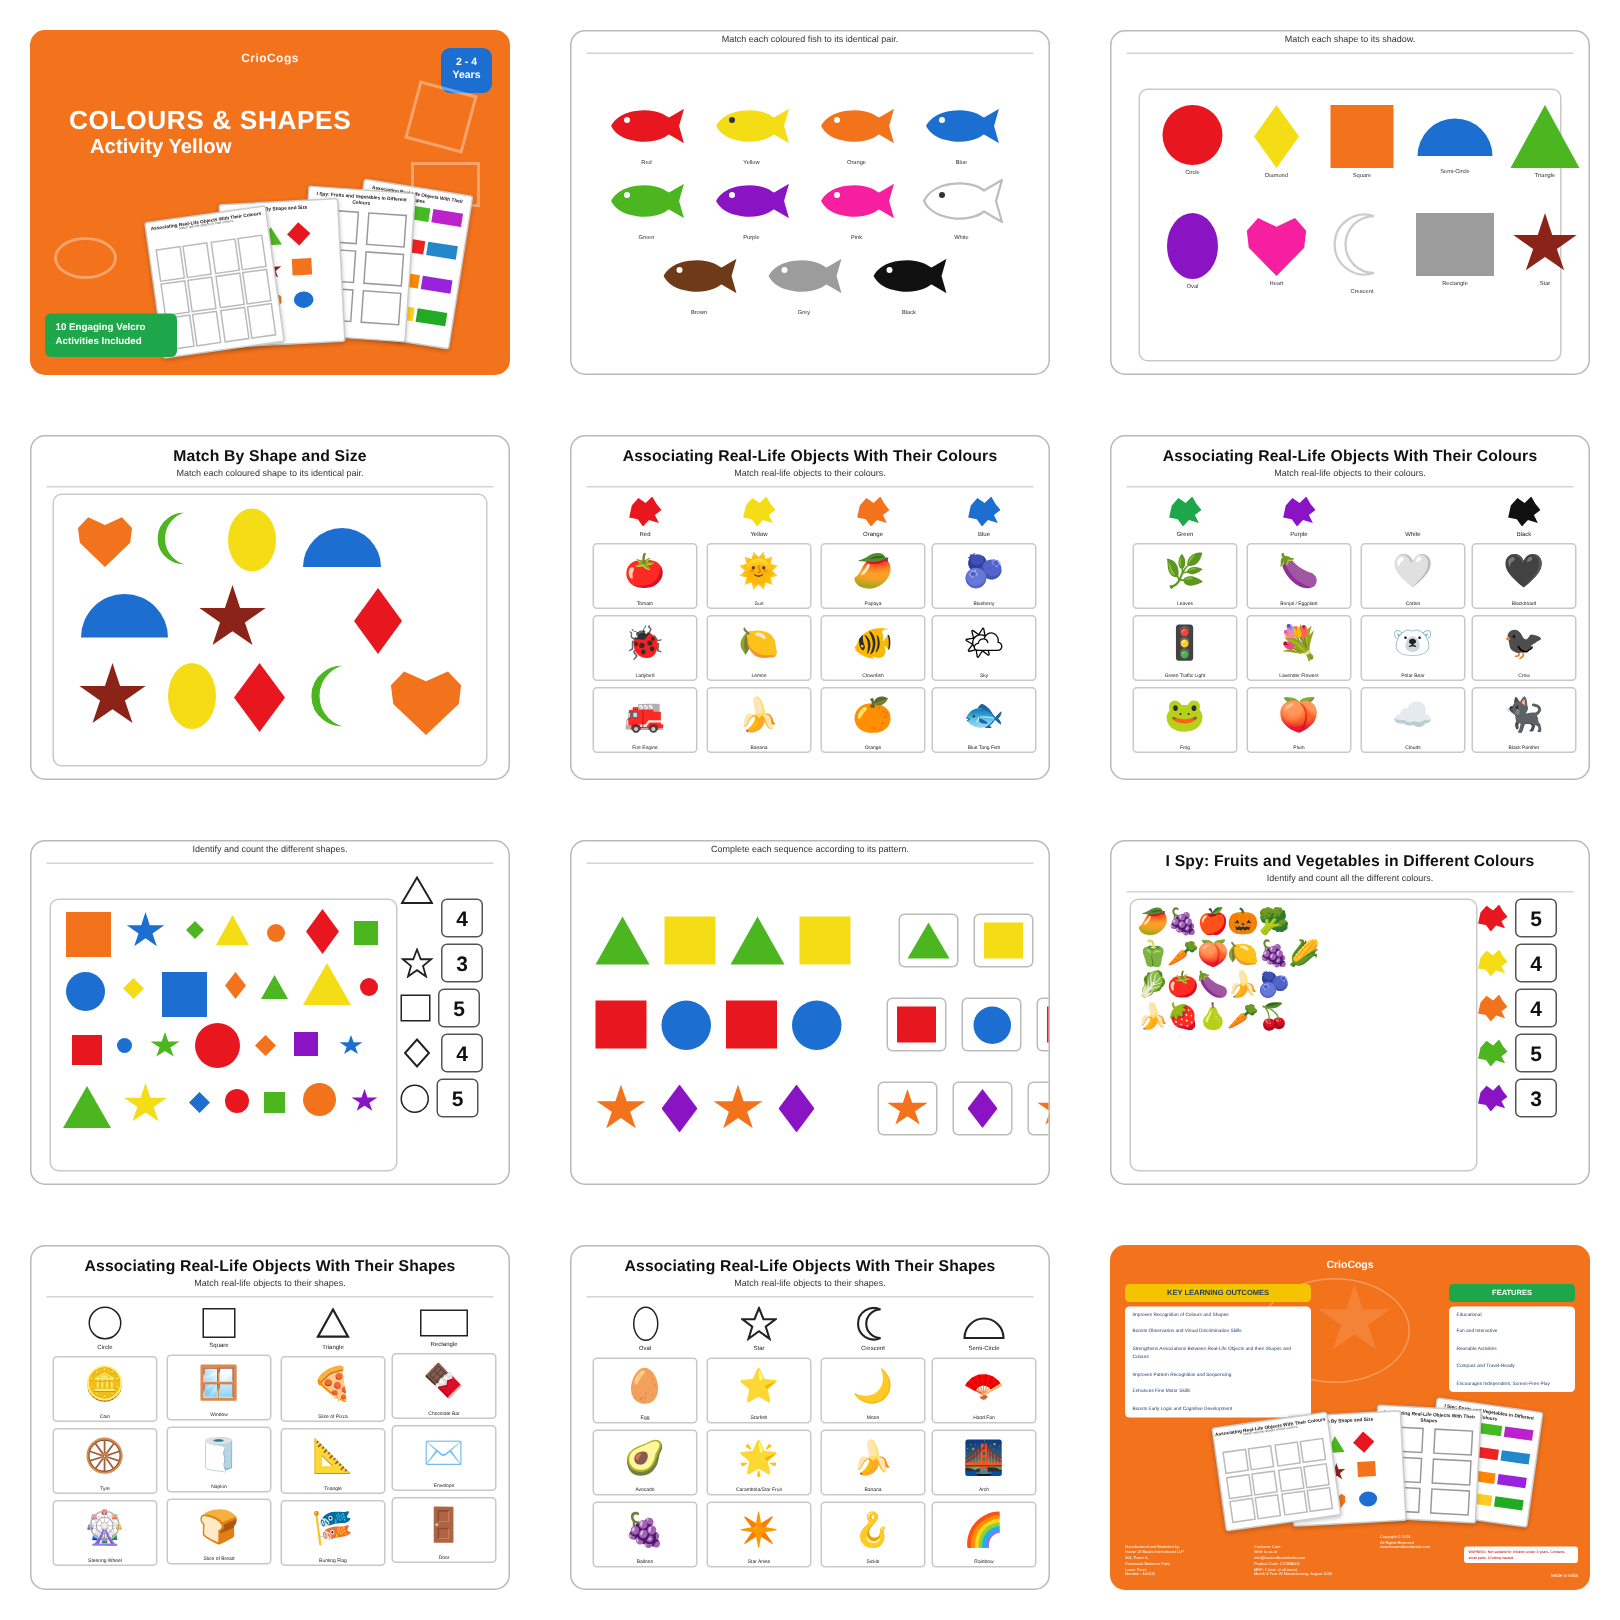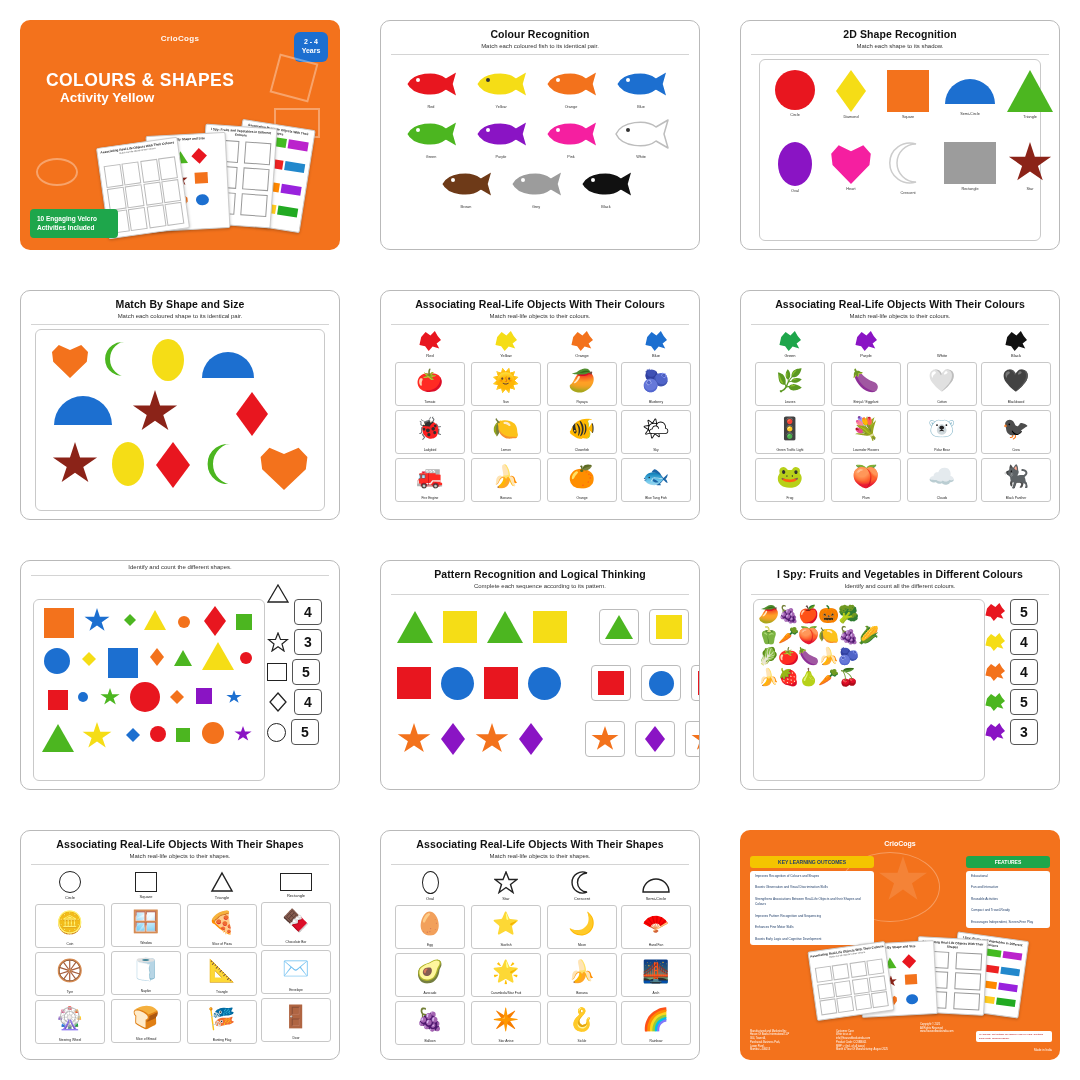--- a/index.html
+++ b/index.html
@@ -217,21 +217,20 @@
           </div>
         </div>
       </div>
 
       <div class="badge">10 Engaging Velcro Activities Included</div>
     </div>
   </div>
 
   <div class="cell">
     <div class="card">
-      <div class="card-title">Colour Recognition</div>
       <div class="card-sub">Match each coloured fish to its identical pair.</div>
       <div class="hr"></div>
       <div class="fish-grid">
 
         <div class="fish-cell" style="left:0px; top:8px;">
           <svg width="58" height="34" viewBox="0 0 58 34">
               <path d="M4 17 C10 4, 34 2, 44 10 L56 3 L52 17 L56 31 L44 24 C34 32, 10 30, 4 17 Z" fill="#E8161F" stroke="#fff" stroke-width="2.5" stroke-linejoin="round"></path>
               <circle cx="16" cy="13" r="2" fill="#fff"></circle>
             </svg>
           <div class="lbl-sm">Red</div>
@@ -307,21 +306,20 @@
               <circle cx="16" cy="13" r="2" fill="#fff"></circle>
             </svg>
           <div class="lbl-sm">Black</div>
         </div>
       </div>
     </div>
   </div>
 
   <div class="cell">
     <div class="card">
-      <div class="card-title">2D Shape Recognition</div>
       <div class="card-sub">Match each shape to its shadow.</div>
       <div class="hr"></div>
       <div class="panel" style="left:18px; top:38px; right:18px; bottom:8px;">
 
         <div style="position:absolute;left:8px;top:10px;width:54px;text-align:center;">
           <div style="width:40px;height:40px;border-radius:50%;background:#E8161F;margin:0 auto;"></div>
           <div class="lbl-sm" style="margin-top:3px;">Circle</div>
         </div>
         <div style="position:absolute;left:64px;top:10px;width:54px;text-align:center;">
           <div style="width:30px;height:42px;background:#F5DD16;margin:0 auto;clip-path:polygon(50% 0,100% 50%,50% 100%,0 50%);"></div>
@@ -622,21 +620,20 @@
         <div style="display:flex;align-items:center;gap:5px;">
           <div style="width:19px;height:19px;border:1.3px solid #222;border-radius:50%;"></div>
           <div class="count-box">5</div>
         </div>
       </div>
     </div>
   </div>
 
   <div class="cell">
     <div class="card">
-      <div class="card-title">Pattern Recognition and Logical Thinking</div>
       <div class="card-sub">Complete each sequence according to its pattern.</div>
       <div class="hr"></div>
 
       <div style="position:absolute;left:16px;top:48px;">
         <div style="display:flex;gap:10px;align-items:center;">
           <div style="width:0;height:0;border-left:18px solid transparent;border-right:18px solid transparent;border-bottom:32px solid #4CB620;"></div>
           <div style="width:34px;height:32px;background:#F5DD16;"></div>
           <div style="width:0;height:0;border-left:18px solid transparent;border-right:18px solid transparent;border-bottom:32px solid #4CB620;"></div>
           <div style="width:34px;height:32px;background:#F5DD16;"></div>
           <div style="width:12px"></div>

